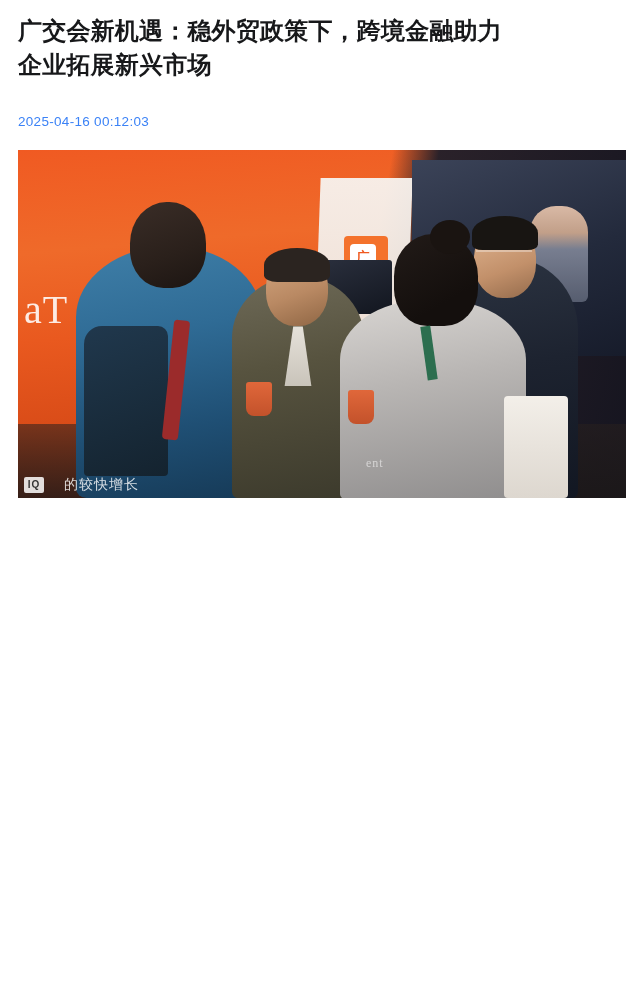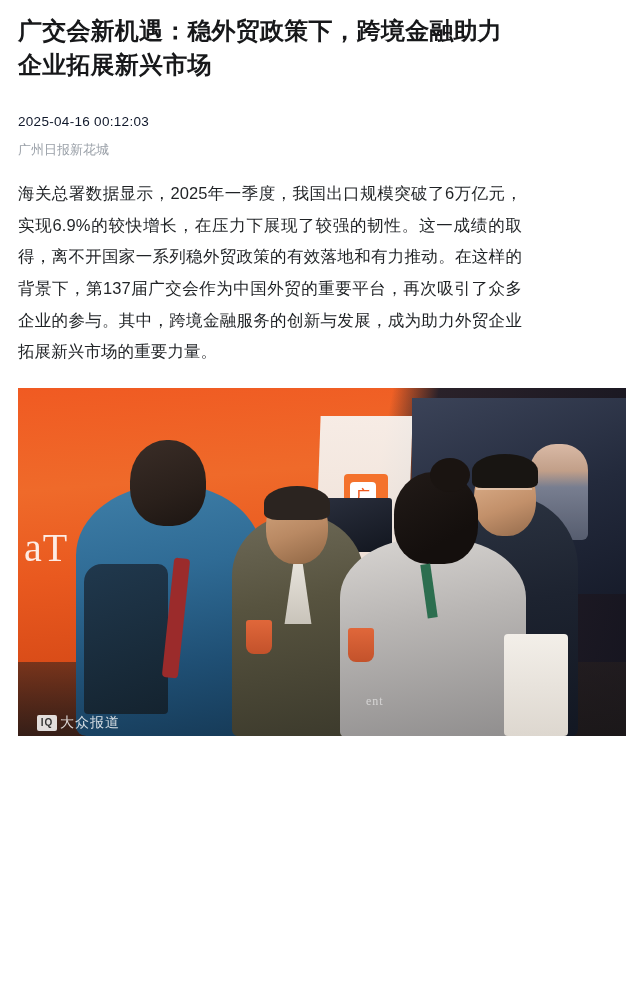--- a/index.html
+++ b/index.html
@@ -25,21 +25,21 @@
     font-weight: bold;
     color: #17181a;
     letter-spacing: 0.2px;
     margin: 0 0 30px 0;
   }
   .meta {
     margin: 0 0 18px 0;
   }
   .meta-time {
     font-size: 13.5px;
-    color: #0f172a;
+    color: #3b82f6;
     line-height: 1.5;
     margin-bottom: 8px;
     letter-spacing: 0.3px;
   }
   .meta-source {
     font-size: 13px;
     color: #9aa0a8;
     line-height: 1.5;
   }
   .body-text p {
@@ -269,24 +269,24 @@
   .booth-text {
     position: absolute;
     left: 348px; top: 306px;
     color: rgba(255,255,255,0.55);
     font-size: 12px;
     letter-spacing: 1px;
     font-family: Liberation Serif, serif;
   }
   .watermark {
     position: absolute;
-    left: 19px; bottom: 4px;
+    left: 6px; bottom: 4px;
     display: flex;
     align-items: center;
-    gap: 3px;
+    gap: 20px;
     color: rgba(255,255,255,0.82);
     font-size: 14px;
     letter-spacing: 1px;
   }
   .watermark .wm-logo {
     width: 20px; height: 16px;
     background: rgba(255,255,255,0.85);
     color: #333;
     font-size: 10px;
     line-height: 16px;
@@ -297,25 +297,23 @@
 </style>
 </head>
 <body>
 
 <div class="article">
 
   <h1 class="headline">广交会新机遇：稳外贸政策下，跨境金融助力企业拓展新兴市场</h1>
 
   <div class="meta">
     <div class="meta-time">2025-04-16 00:12:03</div>
-    <div class="meta-source">广州日报新花城</div>
   </div>
 
   <div class="body-text">
-    <p>海关总署数据显示，2025年一季度，我国出口规模突破了6万亿元，实现6.9%的较快增长，在压力下展现了较强的韧性。这一成绩的取得，离不开国家一系列稳外贸政策的有效落地和有力推动。在这样的背景下，第137届广交会作为中国外贸的重要平台，再次吸引了众多企业的参与。其中，跨境金融服务的创新与发展，成为助力外贸企业拓展新兴市场的重要力量。</p>
   </div>
 
   <div class="figure">
     <div class="photo">
       <div class="panel-white"></div>
       <div class="screen"></div>
       <div class="screen-person"></div>
       <div class="panel-orange-card"></div>
       <div class="logo-badge">广</div>
       <div class="brand-left">aT</div>
@@ -344,18 +342,18 @@
       <div class="p-front-lanyard"></div>
 
       <div class="bag-white"></div>
       <div class="cup-a"></div>
       <div class="cup-b"></div>
 
       <div class="booth-text">ent</div>
 
       <div class="watermark">
         <span class="wm-logo">IQ</span>
-        <span>大众报道</span>
+        <span>的较快增长</span>
       </div>
     </div>
   </div>
 
 </div>
 
 </body></html>

